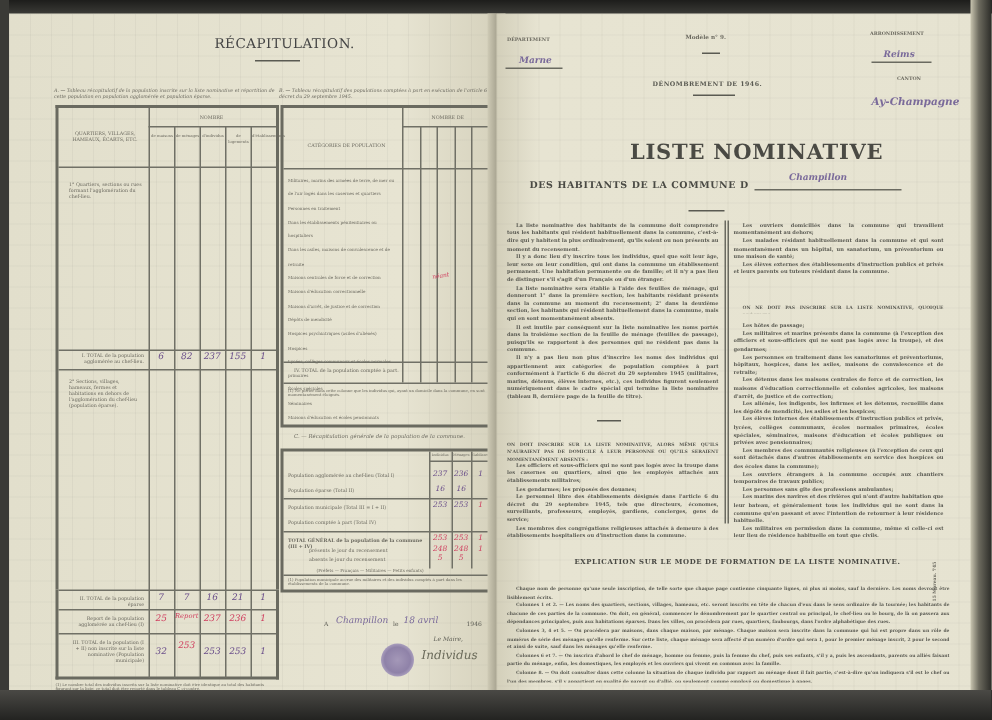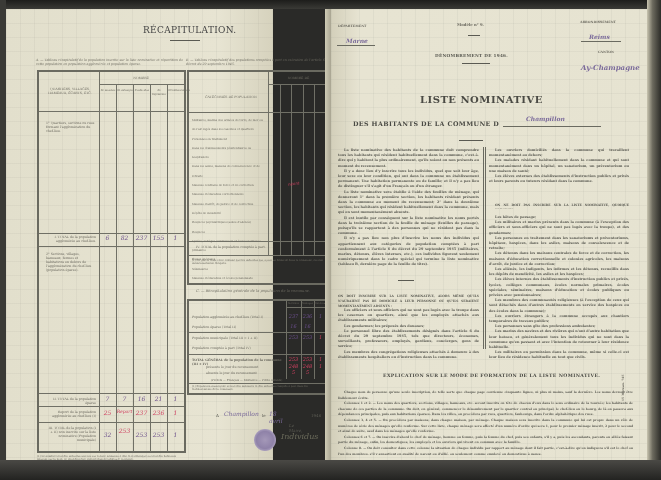--- a/index.html
+++ b/index.html
@@ -3,21 +3,21 @@
 <meta charset="utf-8">
 <style>
   * { box-sizing: border-box; margin: 0; padding: 0; }
   html, body { width: 661px; height: 480px; overflow: hidden; background: #2a2a28; }
   body { position: relative; font-family: "DejaVu Serif", serif; color: #4a4a44; }
   .frame-top { position: absolute; left: 0; top: 0; width: 661px; height: 9px; background: linear-gradient(#1d1d1b, #3a3a36); }
   .frame-bottom { position: absolute; left: 0; bottom: 0; width: 661px; height: 20px; background: linear-gradient(#4a4945, #232321); }
   .frame-left { position: absolute; left: 0; top: 0; width: 6px; height: 480px; background: #3a3a36; }
   .frame-right { position: absolute; right: 0; top: 0; width: 14px; height: 480px; background: linear-gradient(90deg, #c9c5b0, #6c6a5e 40%, #2c2c28); }
   .page { position: absolute; top: 9px; height: 451px; background: #e6e3d1; }
-  .page-left { left: 6px; width: 267px; background: linear-gradient(90deg, #e2dfcc, #e7e4d2 80%, #d6d2bd); text-decoration: underline; }
+  .page-left { left: 6px; width: 325px; background: linear-gradient(90deg, #e2dfcc, #e7e4d2 80%, #d6d2bd); text-decoration: underline; }
   .page-right { left: 331px; width: 358px; background: linear-gradient(90deg, #d3cfba, #e7e4d2 8%, #e6e3d1); font-weight: bold; }
   .gutter { position: absolute; left: 325px; top: 9px; width: 12px; height: 451px; background: linear-gradient(90deg, #cfcbb6, #a9a592 50%, #cfcbb6); }
   .grid-bg { position: absolute; inset: 0; background-image:
       linear-gradient(rgba(150,150,140,0.10) 1px, transparent 1px),
       linear-gradient(90deg, rgba(150,150,140,0.10) 1px, transparent 1px);
     background-size: 14px 14px; pointer-events: none; }
   .abs { position: absolute; }
   .tiny { font-size: 3.2px; line-height: 4px; color: #6c6a60; }
   .small { font-size: 4px; line-height: 5px; color: #5a5a52; }
   .hand { font-family: "DejaVu Serif", serif; font-style: italic; color: #7a6a9a; }
@@ -211,21 +211,21 @@
 
   <div class="abs tiny" style="left:249px;top:11px;">ARRONDISSEMENT</div>
   <div class="abs hand" style="left:258px;top:24px;font-size:6px;">Reims</div>
   <div class="rule" style="left:250px;top:32px;width:40px;background:#6a6a60;"></div>
   <div class="abs tiny" style="left:267px;top:41px;">CANTON</div>
   <div class="abs hand" style="left:250px;top:54px;font-size:7px;">Ay-Champagne</div>
 
   <div class="abs small" style="left:104px;top:44px;font-size:4.2px;letter-spacing:0.3px;">DÉNOMBREMENT DE 1946.</div>
   <div class="rule" style="left:131px;top:54px;width:28px;"></div>
 
-  <div class="abs caps" style="left:89px;top:85px;font-size:10px;color:#4a4a44;letter-spacing:0.5px;">LISTE NOMINATIVE</div>
+  <div class="abs caps" style="left:89px;top:85px;font-size:14px;color:#4a4a44;letter-spacing:0.5px;">LISTE NOMINATIVE</div>
   <div class="abs caps" style="left:22px;top:111px;font-size:6.3px;color:#4a4a44;">DES HABITANTS DE LA COMMUNE D</div>
   <div class="abs hand" style="left:195px;top:106px;font-size:6px;">Champillon</div>
   <div class="rule" style="left:172px;top:117px;width:98px;background:#6a6a60;"></div>
   <div class="rule" style="left:128px;top:131px;width:24px;"></div>
 
   <div class="vline" style="left:152px;top:138px;height:202px;background:#6a6a60;"></div>
   <div class="vline" style="left:154px;top:138px;height:202px;background:#6a6a60;"></div>
 
   <div class="para" style="left:7px;top:139px;width:141px;height:120px;">
     <p style="text-indent:6px;">La liste nominative des habitants de la commune doit comprendre tous les habitants qui résident habituellement dans la commune, c'est-à-dire qui y habitent la plus ordinairement, qu'ils soient ou non présents au moment du recensement.</p>

